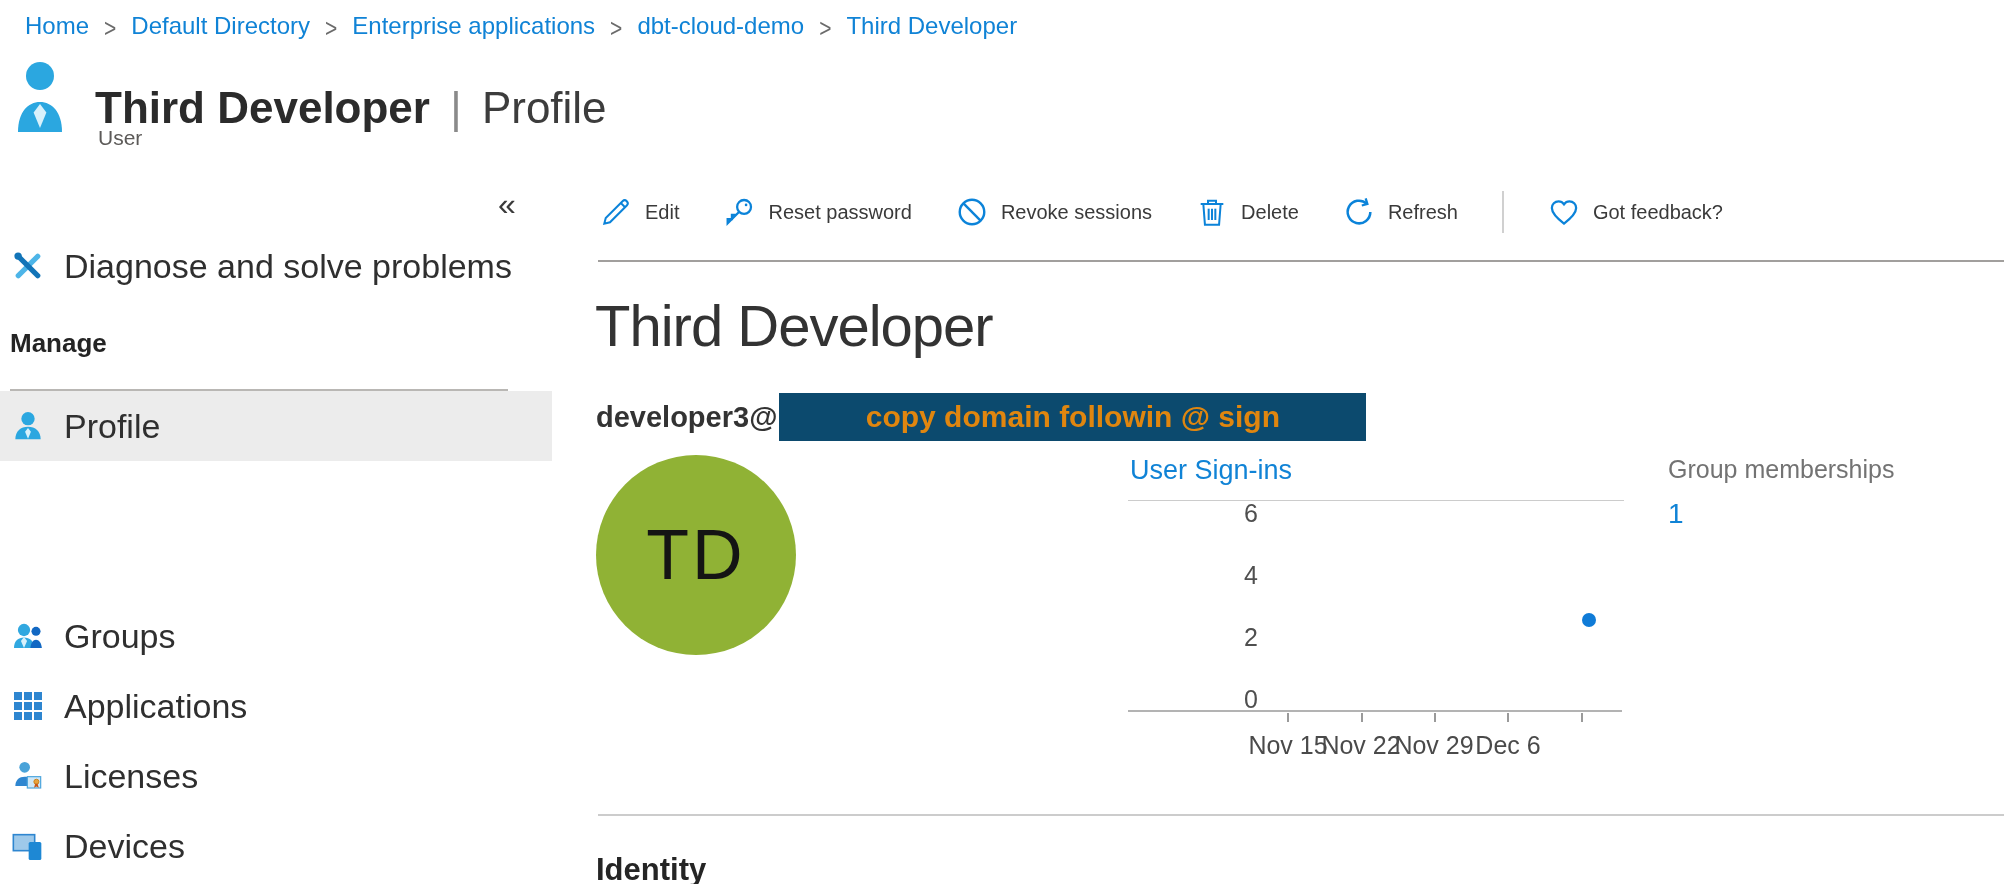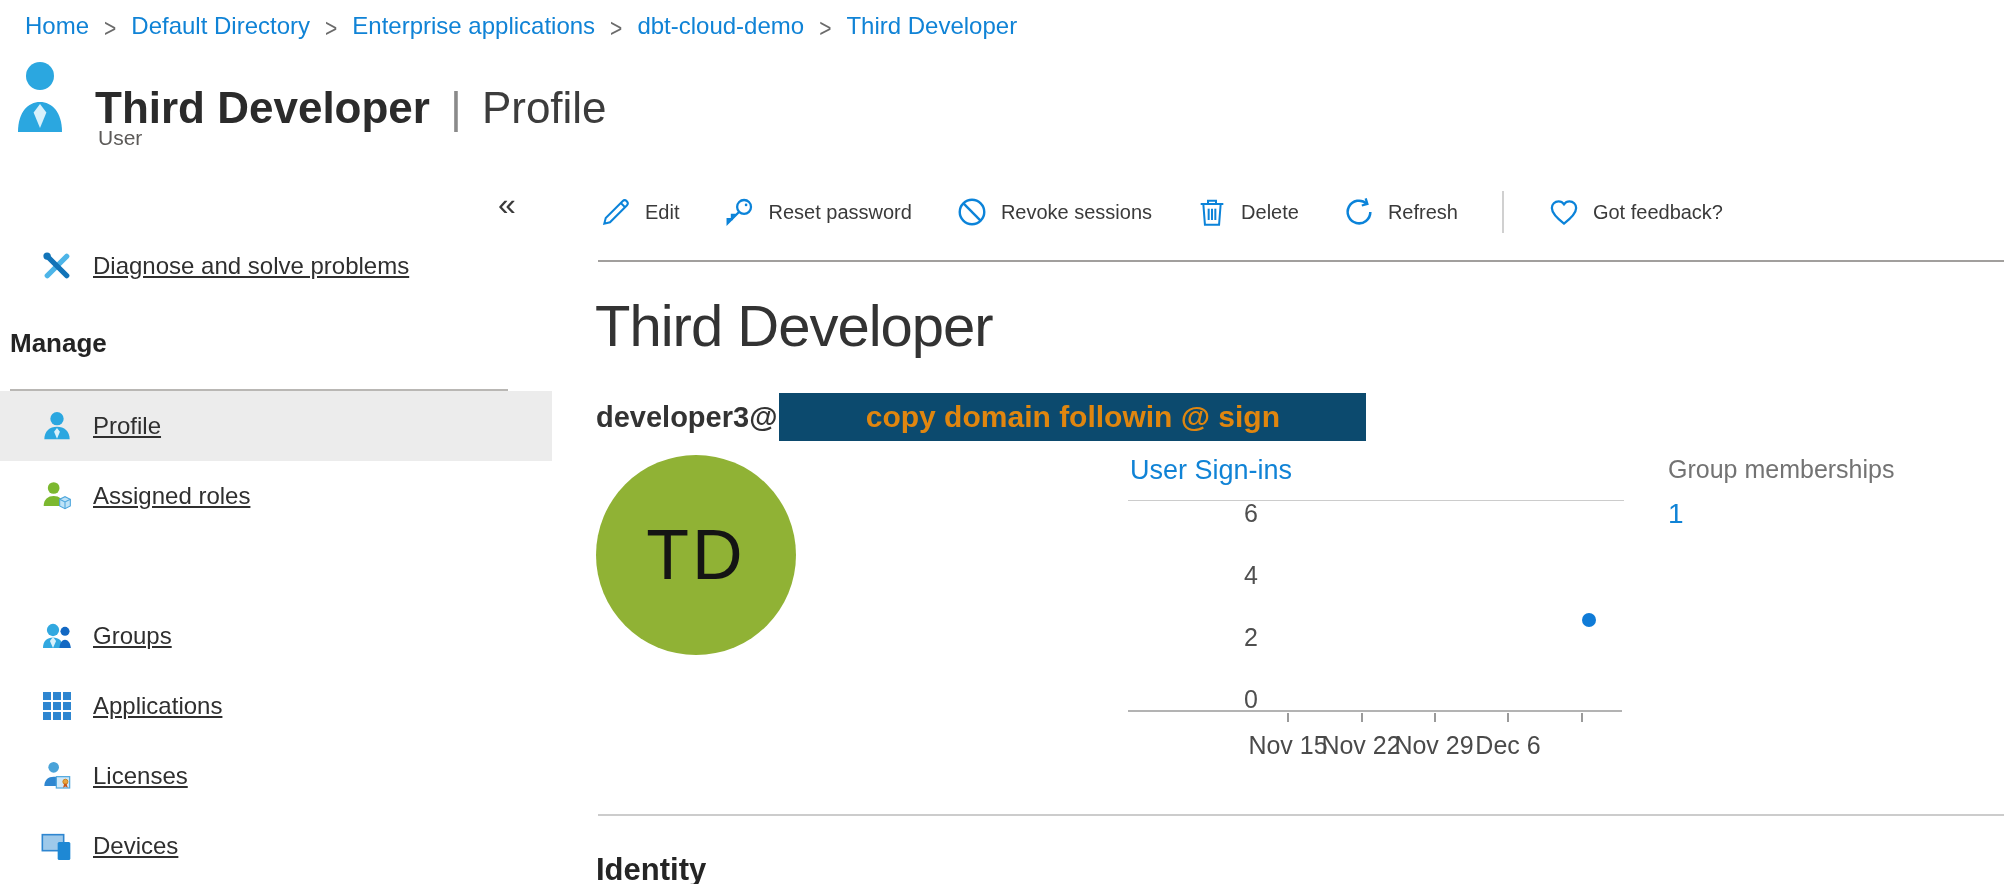--- a/index.html
+++ b/index.html
@@ -16,21 +16,21 @@
   .page-title{position:absolute;left:95px;top:54px;font-size:44px;white-space:nowrap;}
   .page-title .t-bold{font-weight:700;color:#2b2b2b;}
   .page-title .t-sep{color:#8a8a8a;font-weight:400;padding:0 8px;}
   .page-title .t-sec{color:#3c3c3c;font-weight:400;}
   .page-subtitle{position:absolute;left:98px;top:126px;font-size:21px;color:#5c5a58;}
 
   
   .sidebar{position:absolute;left:0;top:160px;width:553px;height:724px;}
   .collapse-btn{position:absolute;left:498px;top:28px;font-size:32px;color:#3a3a3a;cursor:pointer;line-height:1;}
   .side-item{position:absolute;left:0;width:552px;height:60px;display:flex;align-items:center;
-             padding-left:39px;box-sizing:border-box;font-size:24px;color:#2f2f2f;cursor:pointer;white-space:nowrap;text-decoration:underline;}
+             padding-left:10px;box-sizing:border-box;font-size:34px;color:#2f2f2f;cursor:pointer;white-space:nowrap;}
   .side-item .s-icon{width:36px;height:36px;margin-right:18px;flex:none;display:flex;align-items:center;justify-content:center;}
   .side-item.selected{background:#ececec;}
   .side-section{position:absolute;left:10px;top:168px;font-size:26px;font-weight:700;color:#242424;}
   .side-divider{position:absolute;left:10px;top:229px;width:498px;height:2px;background:#b9b7b4;}
   .row0{top:231px;height:70px;} .row1{top:301px;height:70px;} .row2{top:371px;height:70px;}
   .row3{top:441px;height:70px;} .row4{top:511px;height:70px;} .row5{top:581px;height:70px;} .row6{top:651px;height:70px;}
   .diagnose-row{top:75px;height:62px;}
 
   
   .toolbar{position:absolute;left:600px;top:186px;height:52px;display:flex;align-items:center;gap:44px;font-size:20px;color:#3a3a3a;}
@@ -122,31 +122,20 @@
       <span class="s-icon">
         <svg viewBox="0 0 24 24" width="32" height="32">
           <circle cx="12" cy="6.5" r="5" fill="#2ba7e0"></circle>
           <path d="M2.5 22c0-6.3 4-9.5 9.5-9.5s9.5 3.2 9.5 9.5z" fill="#2ba7e0"></path>
           <path d="M12 13.5l2.2 2.8L12 21.5l-2.2-5.2z" fill="#d9f1fb"></path>
         </svg>
       </span>
       <span>Profile</span>
     </div>
 
-    <div class="side-item row1">
-      <span class="s-icon">
-        <svg viewBox="0 0 24 24" width="32" height="32">
-          <circle cx="9.5" cy="6" r="4.4" fill="#7cb82f"></circle>
-          <path d="M2 19.5c0-5 3.3-7.5 7.5-7.5s7.5 2.5 7.5 7.5z" fill="#7cb82f"></path>
-          <path d="M14 14.5l4-2 4 2v5l-4 2-4-2z" fill="#bfe3f7" stroke="#4da6dd" stroke-width="0.8"></path>
-          <path d="M14 14.5l4 2 4-2M18 16.5v5" fill="none" stroke="#4da6dd" stroke-width="0.8"></path>
-        </svg>
-      </span>
-      <span>Assigned roles</span>
-    </div>
 
 
     <div class="side-item row3">
       <span class="s-icon">
         <svg viewBox="0 0 24 24" width="32" height="32">
           <circle cx="9" cy="7.5" r="4.6" fill="#31a8e0"></circle>
           <path d="M1.5 21c0-5.2 3.2-7.8 7.5-7.8s7.5 2.6 7.5 7.8z" fill="#31a8e0"></path>
           <path d="M9 12.8l2.3 2.9L9 21l-2.3-5.3z" fill="#d9f1fb"></path>
           <circle cx="18" cy="8.5" r="3.4" fill="#1268c3"></circle>
           <path d="M13.8 21c.4-4 2-6.2 4.2-6.2s4 2.2 4.4 6.2z" fill="#1268c3"></path>

